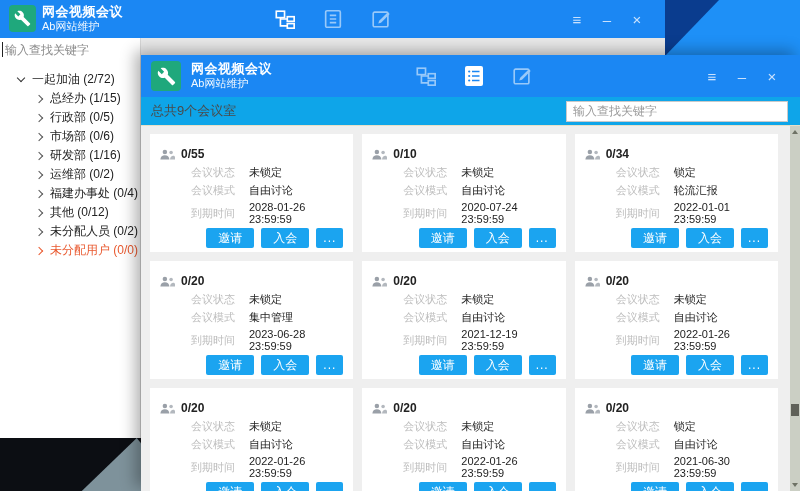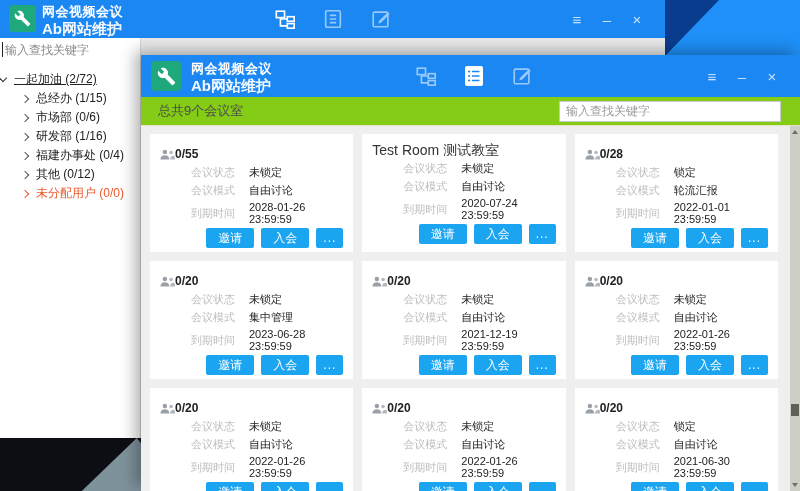--- a/index.html
+++ b/index.html
@@ -12,21 +12,21 @@
      background:#0a3c8e; clip-path:polygon(0 0, 40% 0, 0 100%); }
   .desktop-bl { position:absolute; left:0; top:438px; width:141px; height:53px; background:#0c0e13; }
   .desktop-bl .slate { position:absolute; left:0; top:0; width:100%; height:100%;
      background:#7e929b; clip-path:polygon(58% 100%, 97% 0, 100% 10%, 100% 100%); }
 
   
   .titlebar { position:absolute; left:0; top:0; width:100%; background:#1b87f3; color:#fff; }
   .app-tile { position:absolute; background:#1fa87c; border-radius:4px; display:flex; align-items:center; justify-content:center; }
   .app-titles { position:absolute; line-height:1.25; }
   .app-title { font-size:13px; font-weight:bold; letter-spacing:.5px; }
-  .app-sub { font-size:15px; opacity:.95;font-weight:bold; }
+  .app-sub { font-size:11px; opacity:.95; }
   .tb-icons { position:absolute; display:flex; align-items:center; gap:22px; }
   .tb-icon { width:26px; height:26px; display:flex; align-items:center; justify-content:center; }
   .dim { opacity:.55; }
   .win-controls { position:absolute; display:flex; align-items:center; gap:10px; color:#eaf3ff; }
   .wc { width:20px; height:20px; display:flex; align-items:center; justify-content:center; font-size:15px; opacity:.85; cursor:default; }
 
   
   .bg-window { position:absolute; left:0; top:0; width:665px; height:438px; background:#e9e9e9; }
   .bg-window .titlebar { height:38px; }
   .bg-window .app-tile { left:9px; top:5px; width:27px; height:27px; }
@@ -36,52 +36,52 @@
 
   .sidebar { position:absolute; left:0; top:38px; width:141px; height:400px; background:#fff; border-right:1px solid #d6d6d6; }
   .side-search { position:relative; height:24px; }
   .side-search input { width:100%; height:24px; border:none; outline:none; background:#fff;
       font-size:12px; padding:0 4px 0 5px; color:#333; font-family:"Liberation Sans",sans-serif; }
   .side-search input::placeholder { color:#8a8a8a; }
   .caret { position:absolute; left:2px; top:4px; width:1px; height:15px; background:#222; }
 
   .tree { padding-top:8px; }
   .tree-row { display:flex; align-items:center; height:19px; font-size:12px; color:#222; cursor:default; }
-  .tree-row.root { padding-left:0;text-decoration:underline; }
-  .tree-row.child { padding-left:22px; }
+  .tree-row.root { padding-left:18px; }
+  .tree-row.child { padding-left:36px; }
   .chev { display:inline-block; width:6px; height:6px; border-right:1.5px solid #555; border-bottom:1.5px solid #555; margin-right:8px; flex:none; }
   .chev.down { transform:rotate(45deg); margin-top:-3px; border-color:#333; }
   .chev.right { transform:rotate(-45deg); }
   .tree-row .lbl { white-space:nowrap; }
   .tree-row.alert .lbl { color:#e9592f; }
   .tree-row.alert .chev { border-color:#e9592f; }
 
   
   .fg-window { position:absolute; left:141px; top:55px; width:659px; height:436px; background:#efefef;
       box-shadow:-6px -4px 14px rgba(0,0,0,.30); }
   .fg-window .titlebar { height:42px; }
   .fg-window .app-tile { left:10px; top:6px; width:30px; height:30px; }
   .fg-window .app-titles { left:50px; top:6px; }
   .fg-window .tb-icons { left:272px; top:8px; }
   .fg-window .win-controls { right:18px; top:11px; }
   .tb-icon.selected { background:transparent; }
 
-  .summary-bar { position:absolute; left:0; top:42px; width:100%; height:29px; background:#84cc16;
-      display:flex; align-items:center; justify-content:space-between; padding:0 17px; border-bottom:1px solid #e7e0c8; }
+  .summary-bar { position:absolute; left:0; top:42px; width:100%; height:29px; background:#0ea5e9;
+      display:flex; align-items:center; justify-content:space-between; padding:0 10px; border-bottom:1px solid #e7e0c8; }
   .summary-text { font-size:13px; color:#4a4a4a; }
   .summary-search { width:222px; height:21px; border:1px solid #c9c9c9; background:#fff;
       font-size:12px; padding:0 6px; color:#333; outline:none; margin-right:2px; font-family:"Liberation Sans",sans-serif; }
   .summary-search::placeholder { color:#9a9a9a; }
 
   .rooms-wrap { position:absolute; left:0; top:71px; width:647px; height:365px; overflow:hidden;
       padding:8px 10px 0 9px; }
   .rooms-grid { display:grid; grid-template-columns:repeat(3, 1fr); grid-auto-rows:118px; gap:9px; }
   .card { background:#fff; padding:8px 10px 8px 10px; display:flex; flex-direction:column; overflow:hidden; }
   .card-title { font-size:14px; color:#333; white-space:nowrap; overflow:hidden; margin-bottom:5px; }
-  .card-count { display:flex; align-items:center; font-size:12px; font-weight:bold; color:#222; margin-bottom:4px; }
+  .card-count { display:flex; align-items:center; gap:6px; font-size:12px; font-weight:bold; color:#222; margin-bottom:4px; }
   .kv { display:flex; align-items:center; font-size:11px; margin-bottom:3px; }
   .kv .k { color:#bdbdbd; width:58px; flex:none;margin-left:31px; }
   .kv .v { color:#222; font-weight:normal; }
   .card-actions { margin-top:auto; display:flex; justify-content:flex-end; gap:7px; }
   .btn { background:#1ba4f0; color:#fff; border:none; font-size:12px; height:20px; padding:0 12px;
       border-radius:2px; cursor:pointer; font-family:"Liberation Sans",sans-serif; }
   .btn.more { padding:0 7px; letter-spacing:1px; }
 
   
   .scrollbar { position:absolute; right:0; top:71px; width:10px; height:365px; background:#cbcfc4; }
@@ -154,43 +154,55 @@
         <div class="tree-row root">
           <span class="chev down"></span>
           <span class="lbl">一起加油 (2/72)</span>
         </div>
 
           <div class="tree-row child">
             <span class="chev right"></span>
             <span class="lbl">总经办 (1/15)</span>
           </div>
 
+          <div class="tree-row child">
+            <span class="chev right"></span>
+            <span class="lbl">行政部 (0/5)</span>
+          </div>
 
           <div class="tree-row child">
             <span class="chev right"></span>
             <span class="lbl">市场部 (0/6)</span>
           </div>
 
           <div class="tree-row child">
             <span class="chev right"></span>
             <span class="lbl">研发部 (1/16)</span>
           </div>
 
+          <div class="tree-row child">
+            <span class="chev right"></span>
+            <span class="lbl">运维部 (0/2)</span>
+          </div>
 
 
           <div class="tree-row child">
             <span class="chev right"></span>
             <span class="lbl">福建办事处 (0/4)</span>
           </div>
 
           <div class="tree-row child">
             <span class="chev right"></span>
             <span class="lbl">其他 (0/12)</span>
           </div>
 
+          <div class="tree-row child">
+            <span class="chev right"></span>
+            <span class="lbl">未分配人员 (0/2)</span>
+          </div>
 
           <div class="tree-row child alert">
             <span class="chev right"></span>
             <span class="lbl">未分配用户 (0/0)</span>
           </div>
 
       </div>
     </div>
   </div>
 
@@ -270,20 +282,29 @@
             </div>
             <div class="card-actions">
               <button class="btn">邀请</button>
               <button class="btn">入会</button>
               <button class="btn more">...</button>
             </div>
           </div>
 
           <div class="card">
             <div class="card-title">Test Room 测试教室</div>
+            <div class="card-count">
+              <svg width="15" height="11" viewBox="0 0 20 14" fill="#9aa0a8">
+                <circle cx="6.5" cy="3.6" r="3"></circle>
+                <path d="M.5 13.5c0-3.6 2.7-5.6 6-5.6s6 2 6 5.6z"></path>
+                <circle cx="14.8" cy="4.3" r="2.4" opacity=".75"></circle>
+                <path d="M13.4 13.5c.2-2.8 2-4.7 4.3-4.7 1.9 0 2.8 1.9 2.8 4.7z" opacity=".75"></path>
+              </svg>
+              <span>0/10</span>
+            </div>
             <div class="kv">
               <span class="k">会议状态</span>
               <span class="v">未锁定</span>
             </div>
             <div class="kv">
               <span class="k">会议模式</span>
               <span class="v">自由讨论</span>
             </div>
             <div class="kv">
               <span class="k">到期时间</span>
@@ -298,21 +319,21 @@
 
           <div class="card">
             <div class="card-title">总经办会议室</div>
             <div class="card-count">
               <svg width="15" height="11" viewBox="0 0 20 14" fill="#9aa0a8">
                 <circle cx="6.5" cy="3.6" r="3"></circle>
                 <path d="M.5 13.5c0-3.6 2.7-5.6 6-5.6s6 2 6 5.6z"></path>
                 <circle cx="14.8" cy="4.3" r="2.4" opacity=".75"></circle>
                 <path d="M13.4 13.5c.2-2.8 2-4.7 4.3-4.7 1.9 0 2.8 1.9 2.8 4.7z" opacity=".75"></path>
               </svg>
-              <span>0/28</span>
+              <span>0/34</span>
             </div>
             <div class="kv">
               <span class="k">会议状态</span>
               <span class="v">锁定</span>
             </div>
             <div class="kv">
               <span class="k">会议模式</span>
               <span class="v">轮流汇报</span>
             </div>
             <div class="kv">

